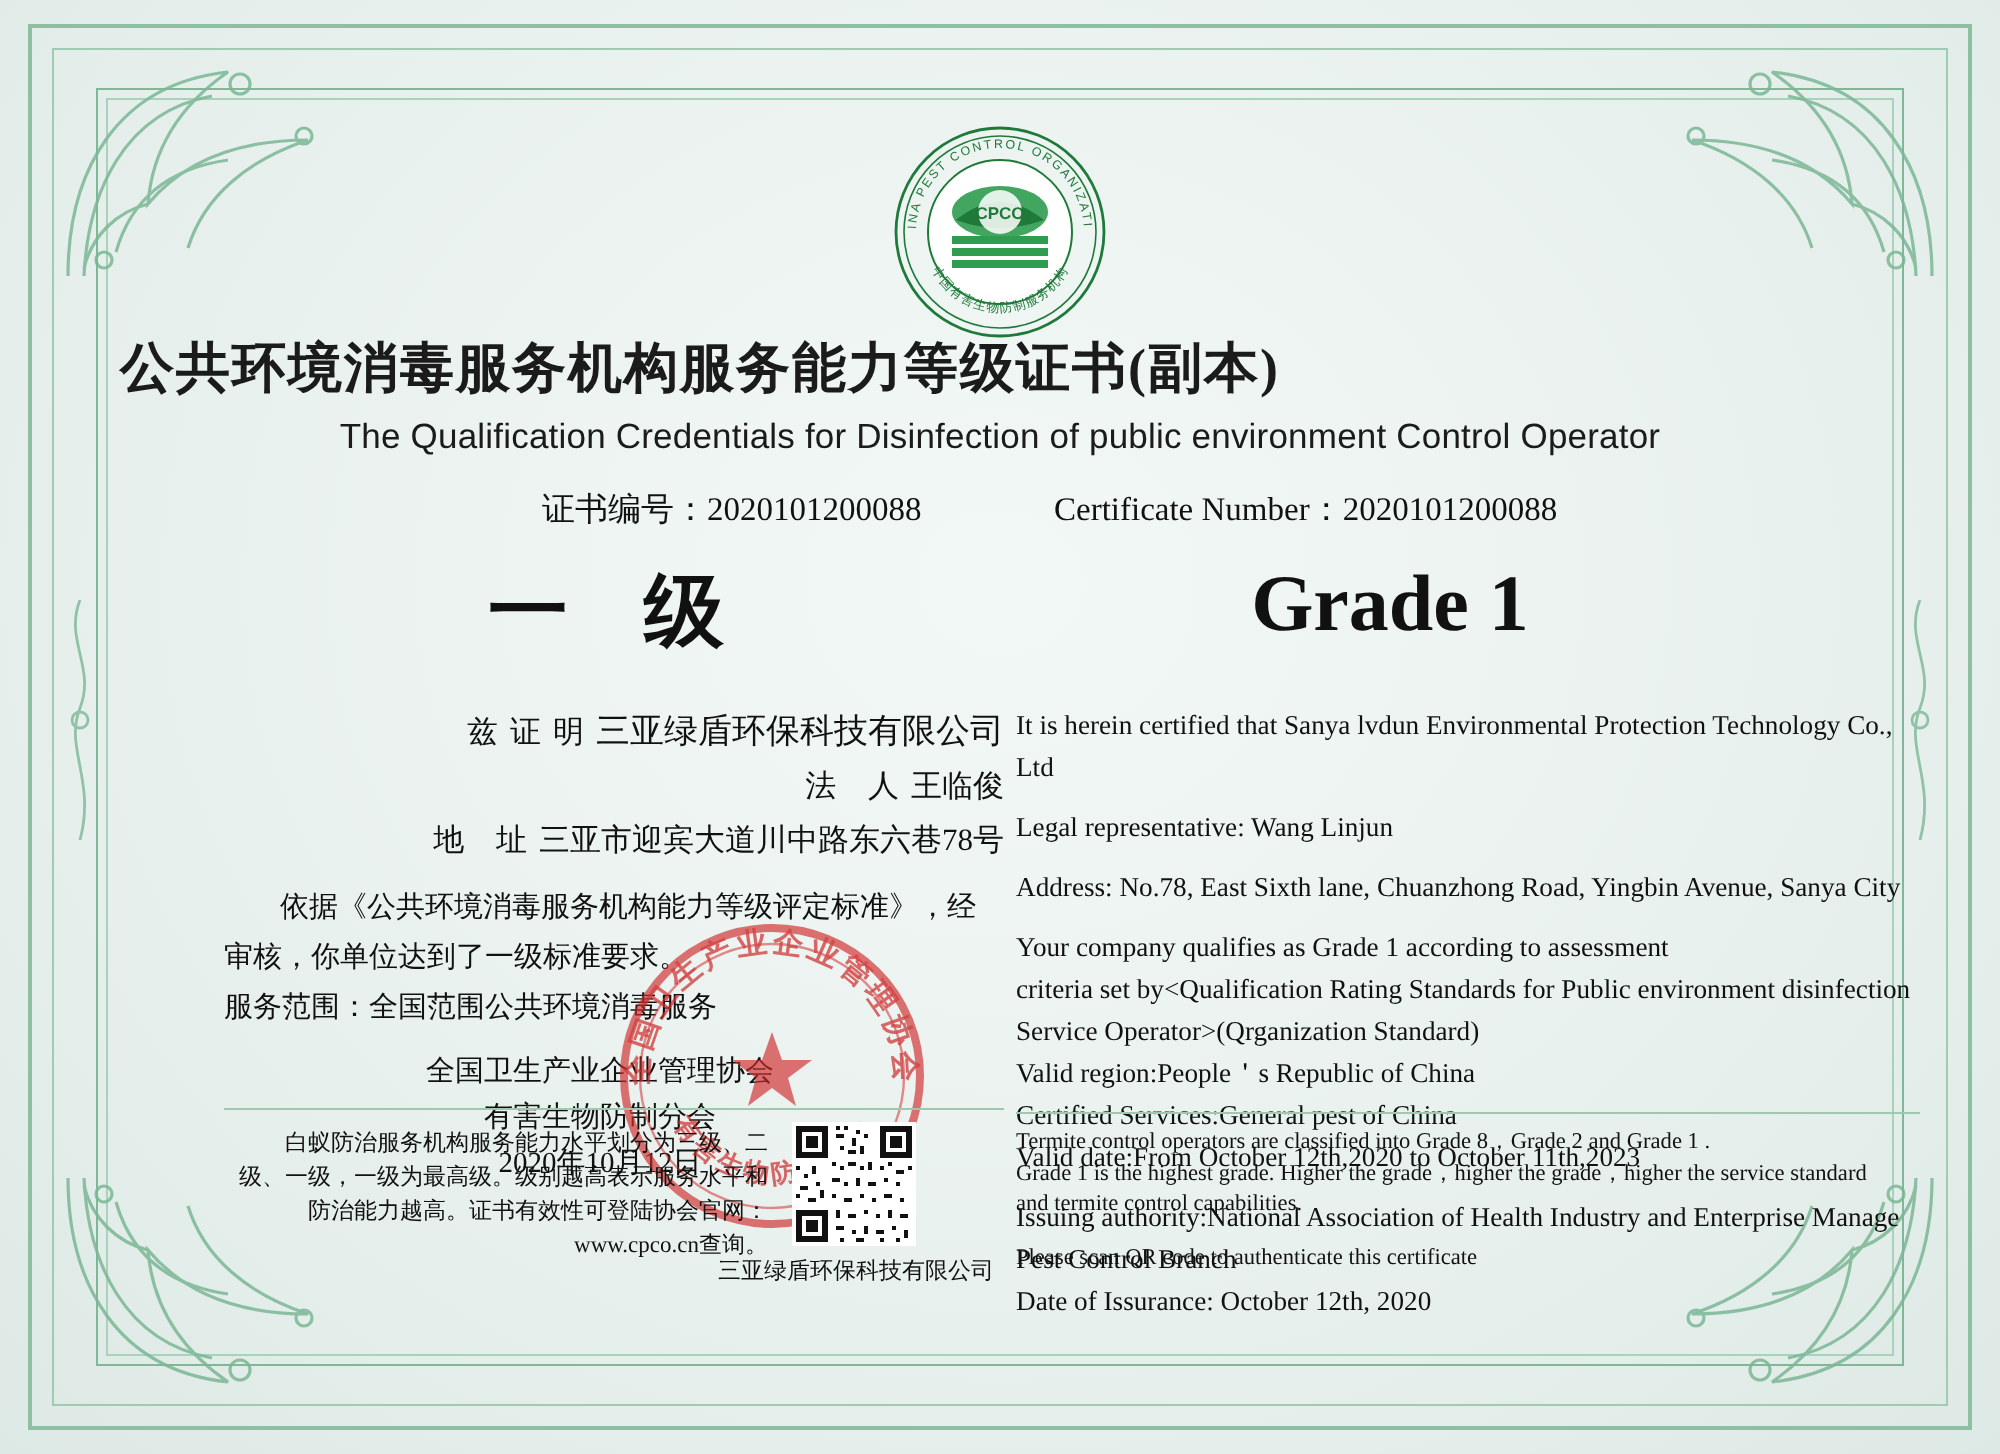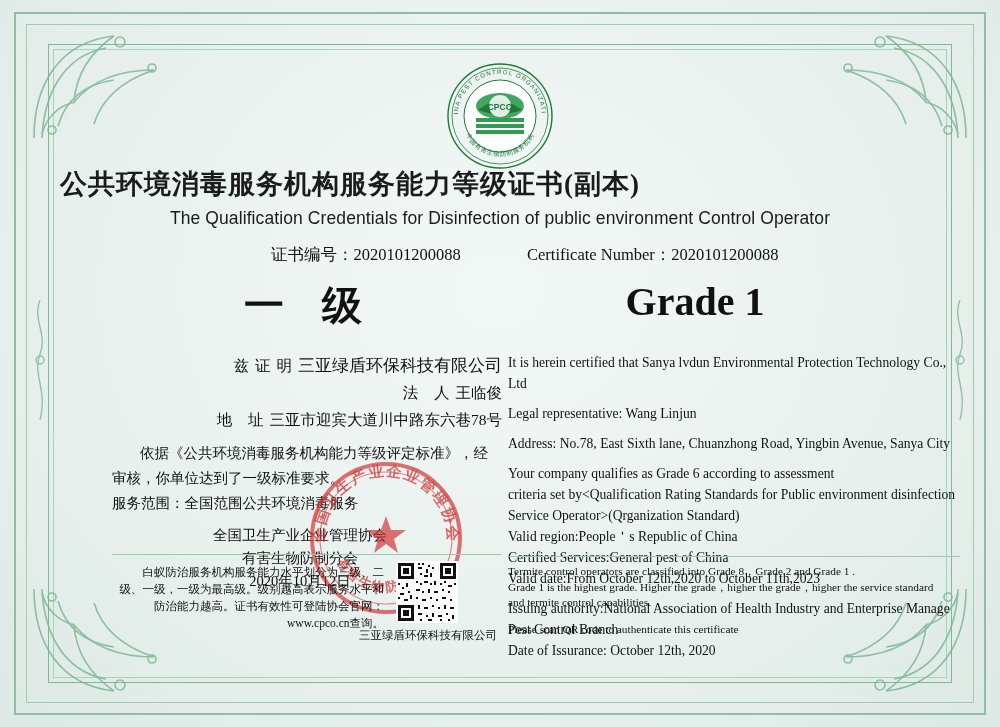--- a/index.html
+++ b/index.html
@@ -442,21 +442,21 @@
         <g opacity="0.75" fill="#cf2b2b">
           <polygon points="84,62 89,76 104,76 92,85 96,99 84,90 72,99 76,85 64,76 79,76"></polygon>
         </g>
       </svg>
     </div>
 
     <div class="col-right">
       <div class="blk">It is herein certified that Sanya lvdun Environmental Protection Technology Co., Ltd</div>
       <div class="blk">Legal representative: Wang Linjun</div>
       <div class="blk">Address:  No.78, East Sixth lane, Chuanzhong Road, Yingbin Avenue, Sanya City</div>
-      <div class="blk tight">Your company qualifies as Grade 6 according to assessment</div>
+      <div class="blk tight">Your company qualifies as Grade 1 according to assessment</div>
       <div class="blk tight">criteria set by&lt;Qualification Rating Standards for Public environment disinfection</div>
       <div class="blk tight">Service Operator&gt;(Qrganization Standard)</div>
       <div class="blk tight">Valid region:People＇s Republic of China</div>
       <div class="blk tight">Certified Services:General pest of China</div>
       <div class="blk">Valid date:From October 12th,2020 to October 11th,2023</div>
       <div class="blk tight">Issuing authority:National Association of Health Industry and Enterprise Manage</div>
       <div class="blk tight"> Pest Control Branch</div>
       <div class="blk">Date of Issurance:  October 12th,  2020</div>
     </div>
 

